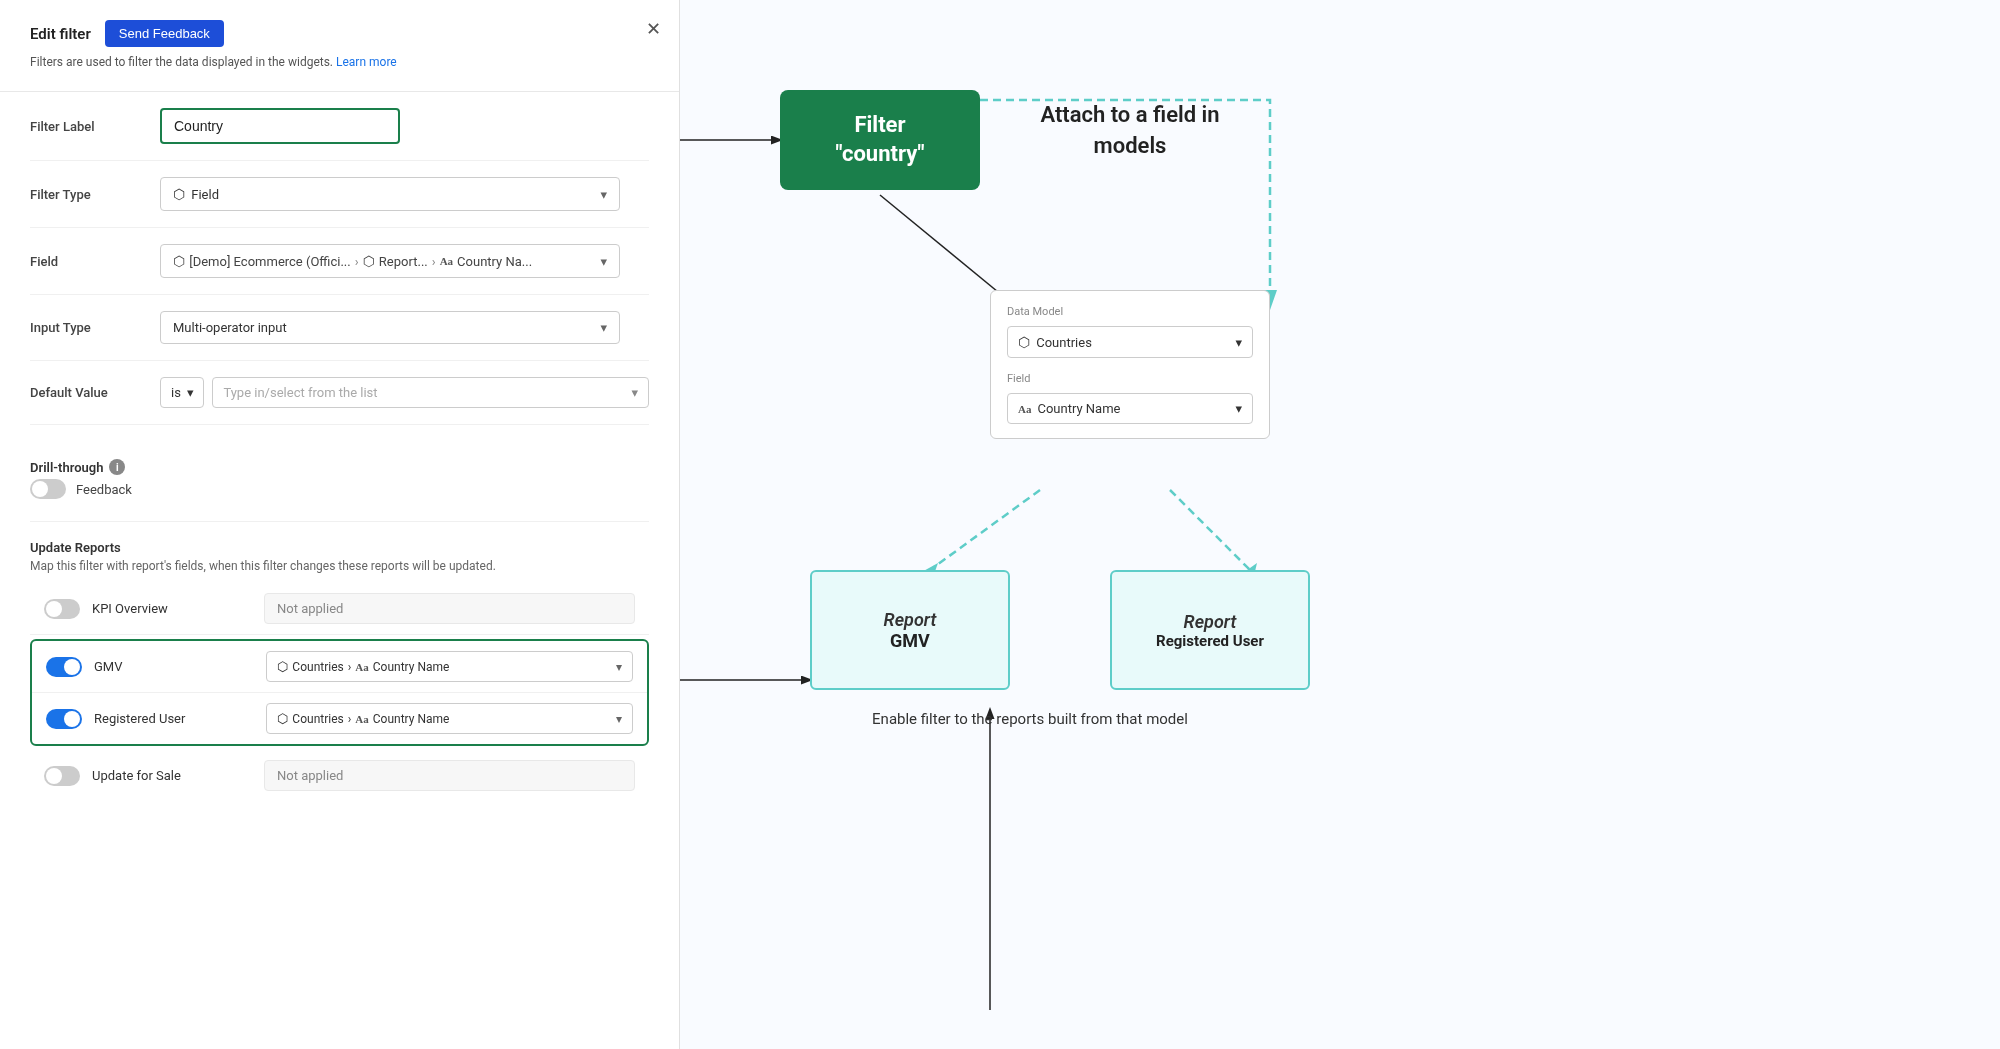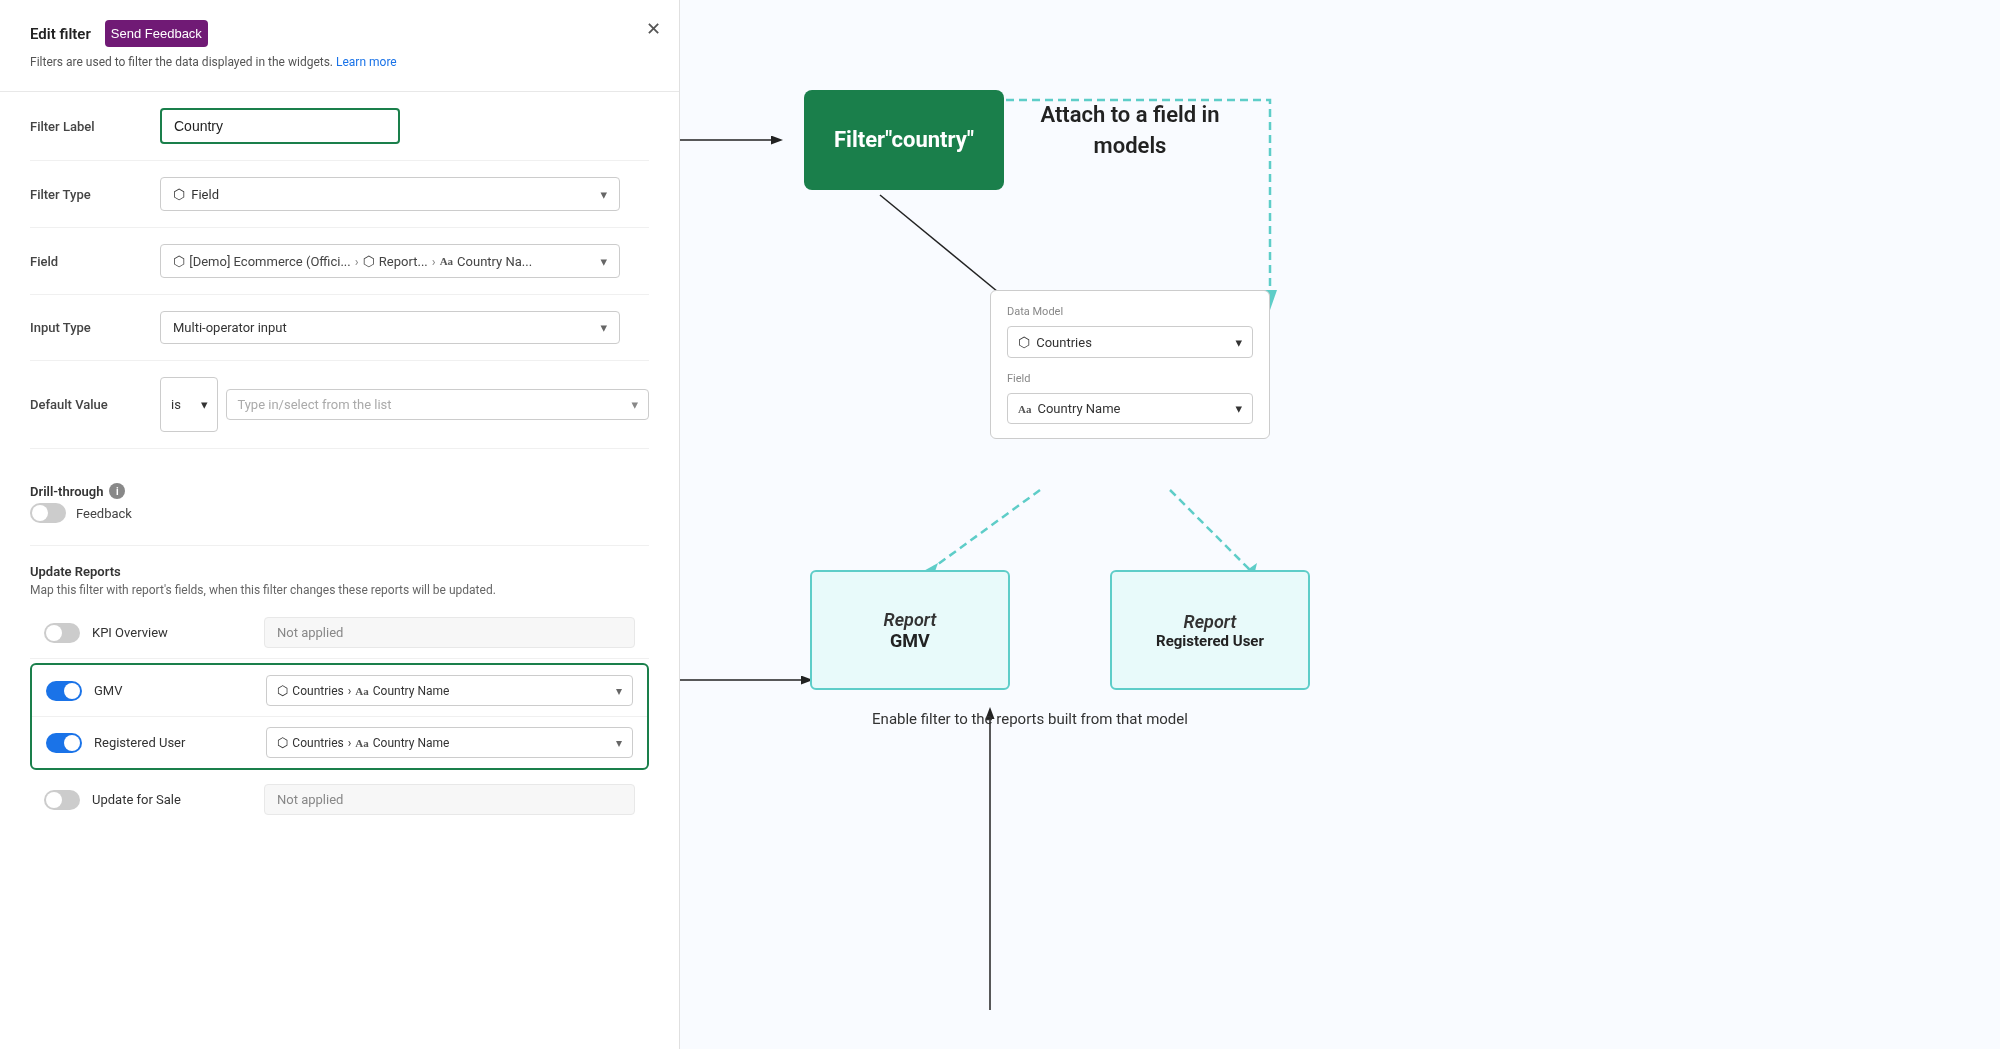--- a/index.html
+++ b/index.html
@@ -33,25 +33,25 @@
       margin-bottom: 8px;
     }
 
     .edit-filter-title {
       font-size: 15px;
       font-weight: 600;
       color: #222;
     }
 
     .send-feedback-btn {
-      background: #701a75;
+      background: #1d4ed8;
       color: #fff;
       border: none;
       border-radius: 4px;
-      padding: 6px 6px;
+      padding: 6px 14px;
       font-size: 13px;
       cursor: pointer;
       font-weight: 500;
     }
 
     .close-btn {
       position: absolute;
       top: 18px;
       right: 18px;
       background: none;
@@ -140,25 +140,25 @@
     
     .default-value-row {
       display: flex;
       align-items: center;
       gap: 8px;
     }
 
     .is-select {
       border: 1px solid #ccc;
       border-radius: 4px;
-      padding: 19px 10px;
-      background: #fff;
-      display: flex;
-      align-items: center;
-      gap: 20px;
+      padding: 7px 10px;
+      background: #fff;
+      display: flex;
+      align-items: center;
+      gap: 6px;
       cursor: pointer;
     }
 
     .type-select {
       flex: 1;
       border: 1px solid #ccc;
       border-radius: 4px;
       padding: 7px 10px;
       background: #fff;
       display: flex;
@@ -319,28 +319,28 @@
     
     .filter-bubble {
       position: absolute;
       top: 90px;
       left: 100px;
       width: 200px;
       height: 100px;
       background: #1a7f4b;
       border-radius: 8px;
       display: flex;
+      flex-direction: column;
       align-items: center;
       justify-content: center;
       color: #fff;
       font-size: 22px;
       font-weight: 700;
       text-align: center;
       line-height: 1.3;
-      margin-left: 24px;
     }
 
     
     .attach-label {
       position: absolute;
       top: 100px;
       left: 340px;
       width: 220px;
       font-size: 22px;
       font-weight: 600;

